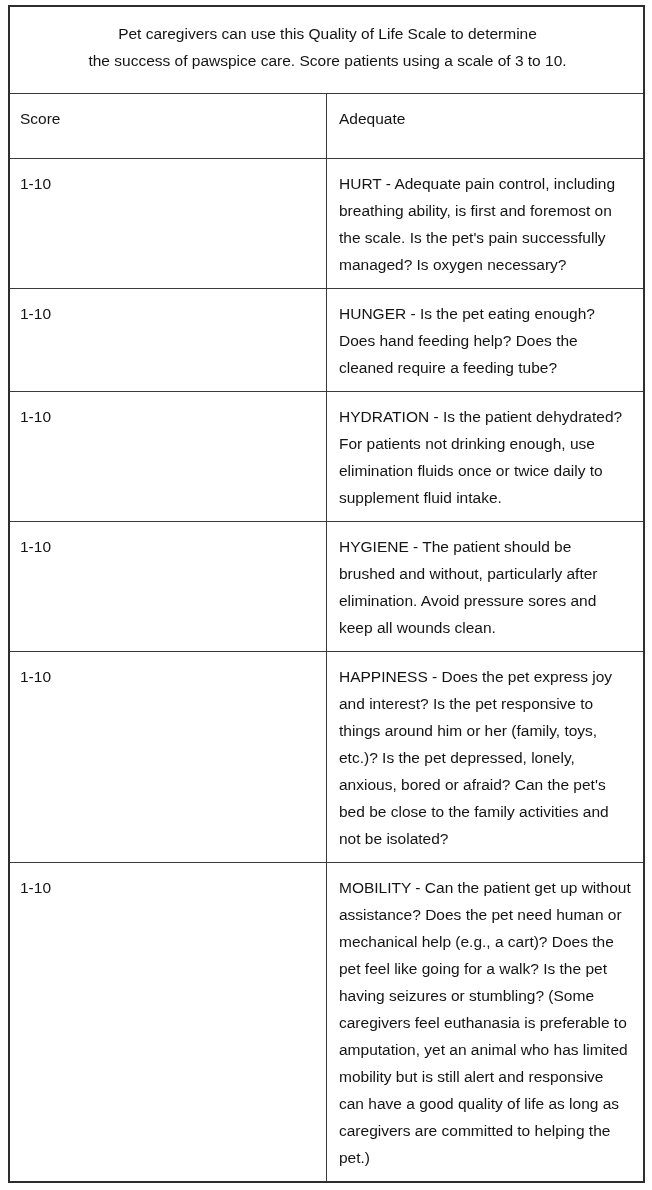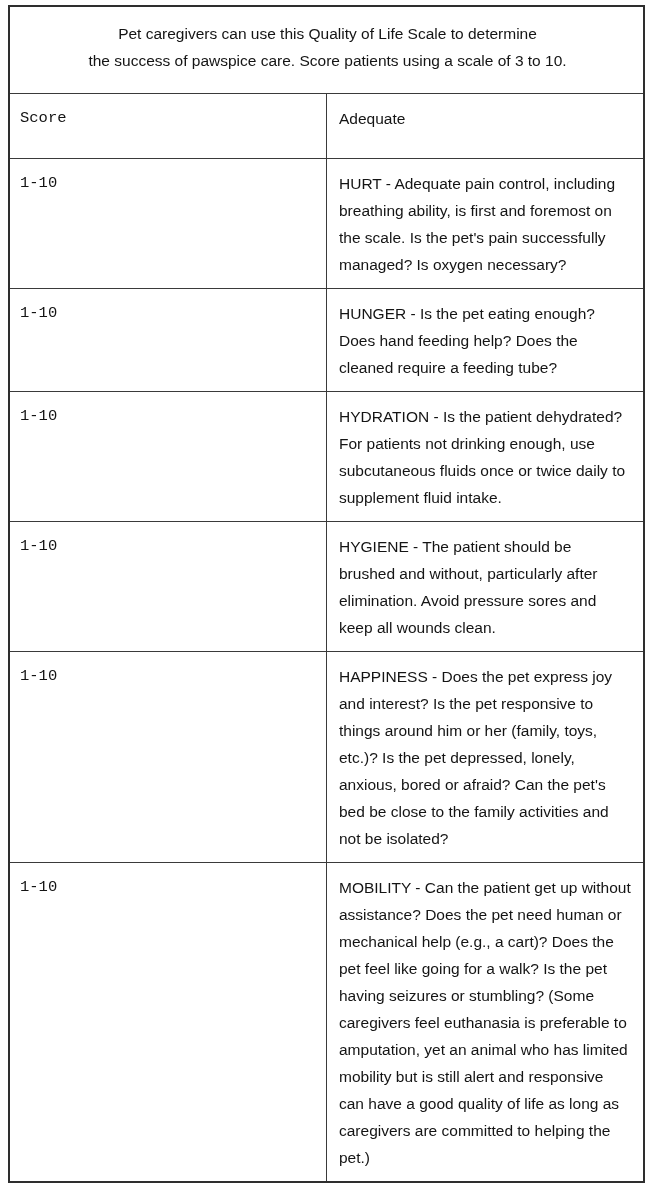--- a/index.html
+++ b/index.html
@@ -30,21 +30,20 @@
     padding-left: 10px;
   }
   td.intro-cell {
     text-align: center;
     padding-top: 13px;
     margin-left: 30px;
   }
   td.score-col {
     width: 83px;
     padding-left: 10px;
-    font-family: Liberation Mono, monospace;
   }
   td.criterion-col {
     padding-right: 12px;
   }
 </style>
 </head>
 <body>
 
 <table class="qol-table">
   <tbody>
@@ -62,21 +61,21 @@
     <tr style="height:110px;">
       <td class="score-col">1-10</td>
       <td class="criterion-col">HURT - Adequate pain control, including breathing ability, is first and foremost on the scale. Is the pet's pain successfully managed? Is oxygen necessary?</td>
     </tr>
     <tr style="height:88px;">
       <td class="score-col">1-10</td>
       <td class="criterion-col">HUNGER - Is the pet eating enough? Does hand feeding help? Does the cleaned require a feeding tube?</td>
     </tr>
     <tr style="height:108px;">
       <td class="score-col">1-10</td>
-      <td class="criterion-col">HYDRATION - Is the patient dehydrated? For patients not drinking enough, use subcutaneous fluids once or twice daily to supplement fluid intake.</td>
+      <td class="criterion-col">HYDRATION - Is the patient dehydrated? For patients not drinking enough, use elimination fluids once or twice daily to supplement fluid intake.</td>
     </tr>
     <tr style="height:94px;">
       <td class="score-col">1-10</td>
       <td class="criterion-col">HYGIENE - The patient should be brushed and without, particularly after elimination. Avoid pressure sores and keep all wounds clean.</td>
     </tr>
     <tr style="height:125px;">
       <td class="score-col">1-10</td>
       <td class="criterion-col">HAPPINESS - Does the pet express joy and interest? Is the pet responsive to things around him or her (family, toys, etc.)? Is the pet depressed, lonely, anxious, bored or afraid? Can the pet's bed be close to the family activities and not be isolated?</td>
     </tr>
     <tr style="height:198px;">

